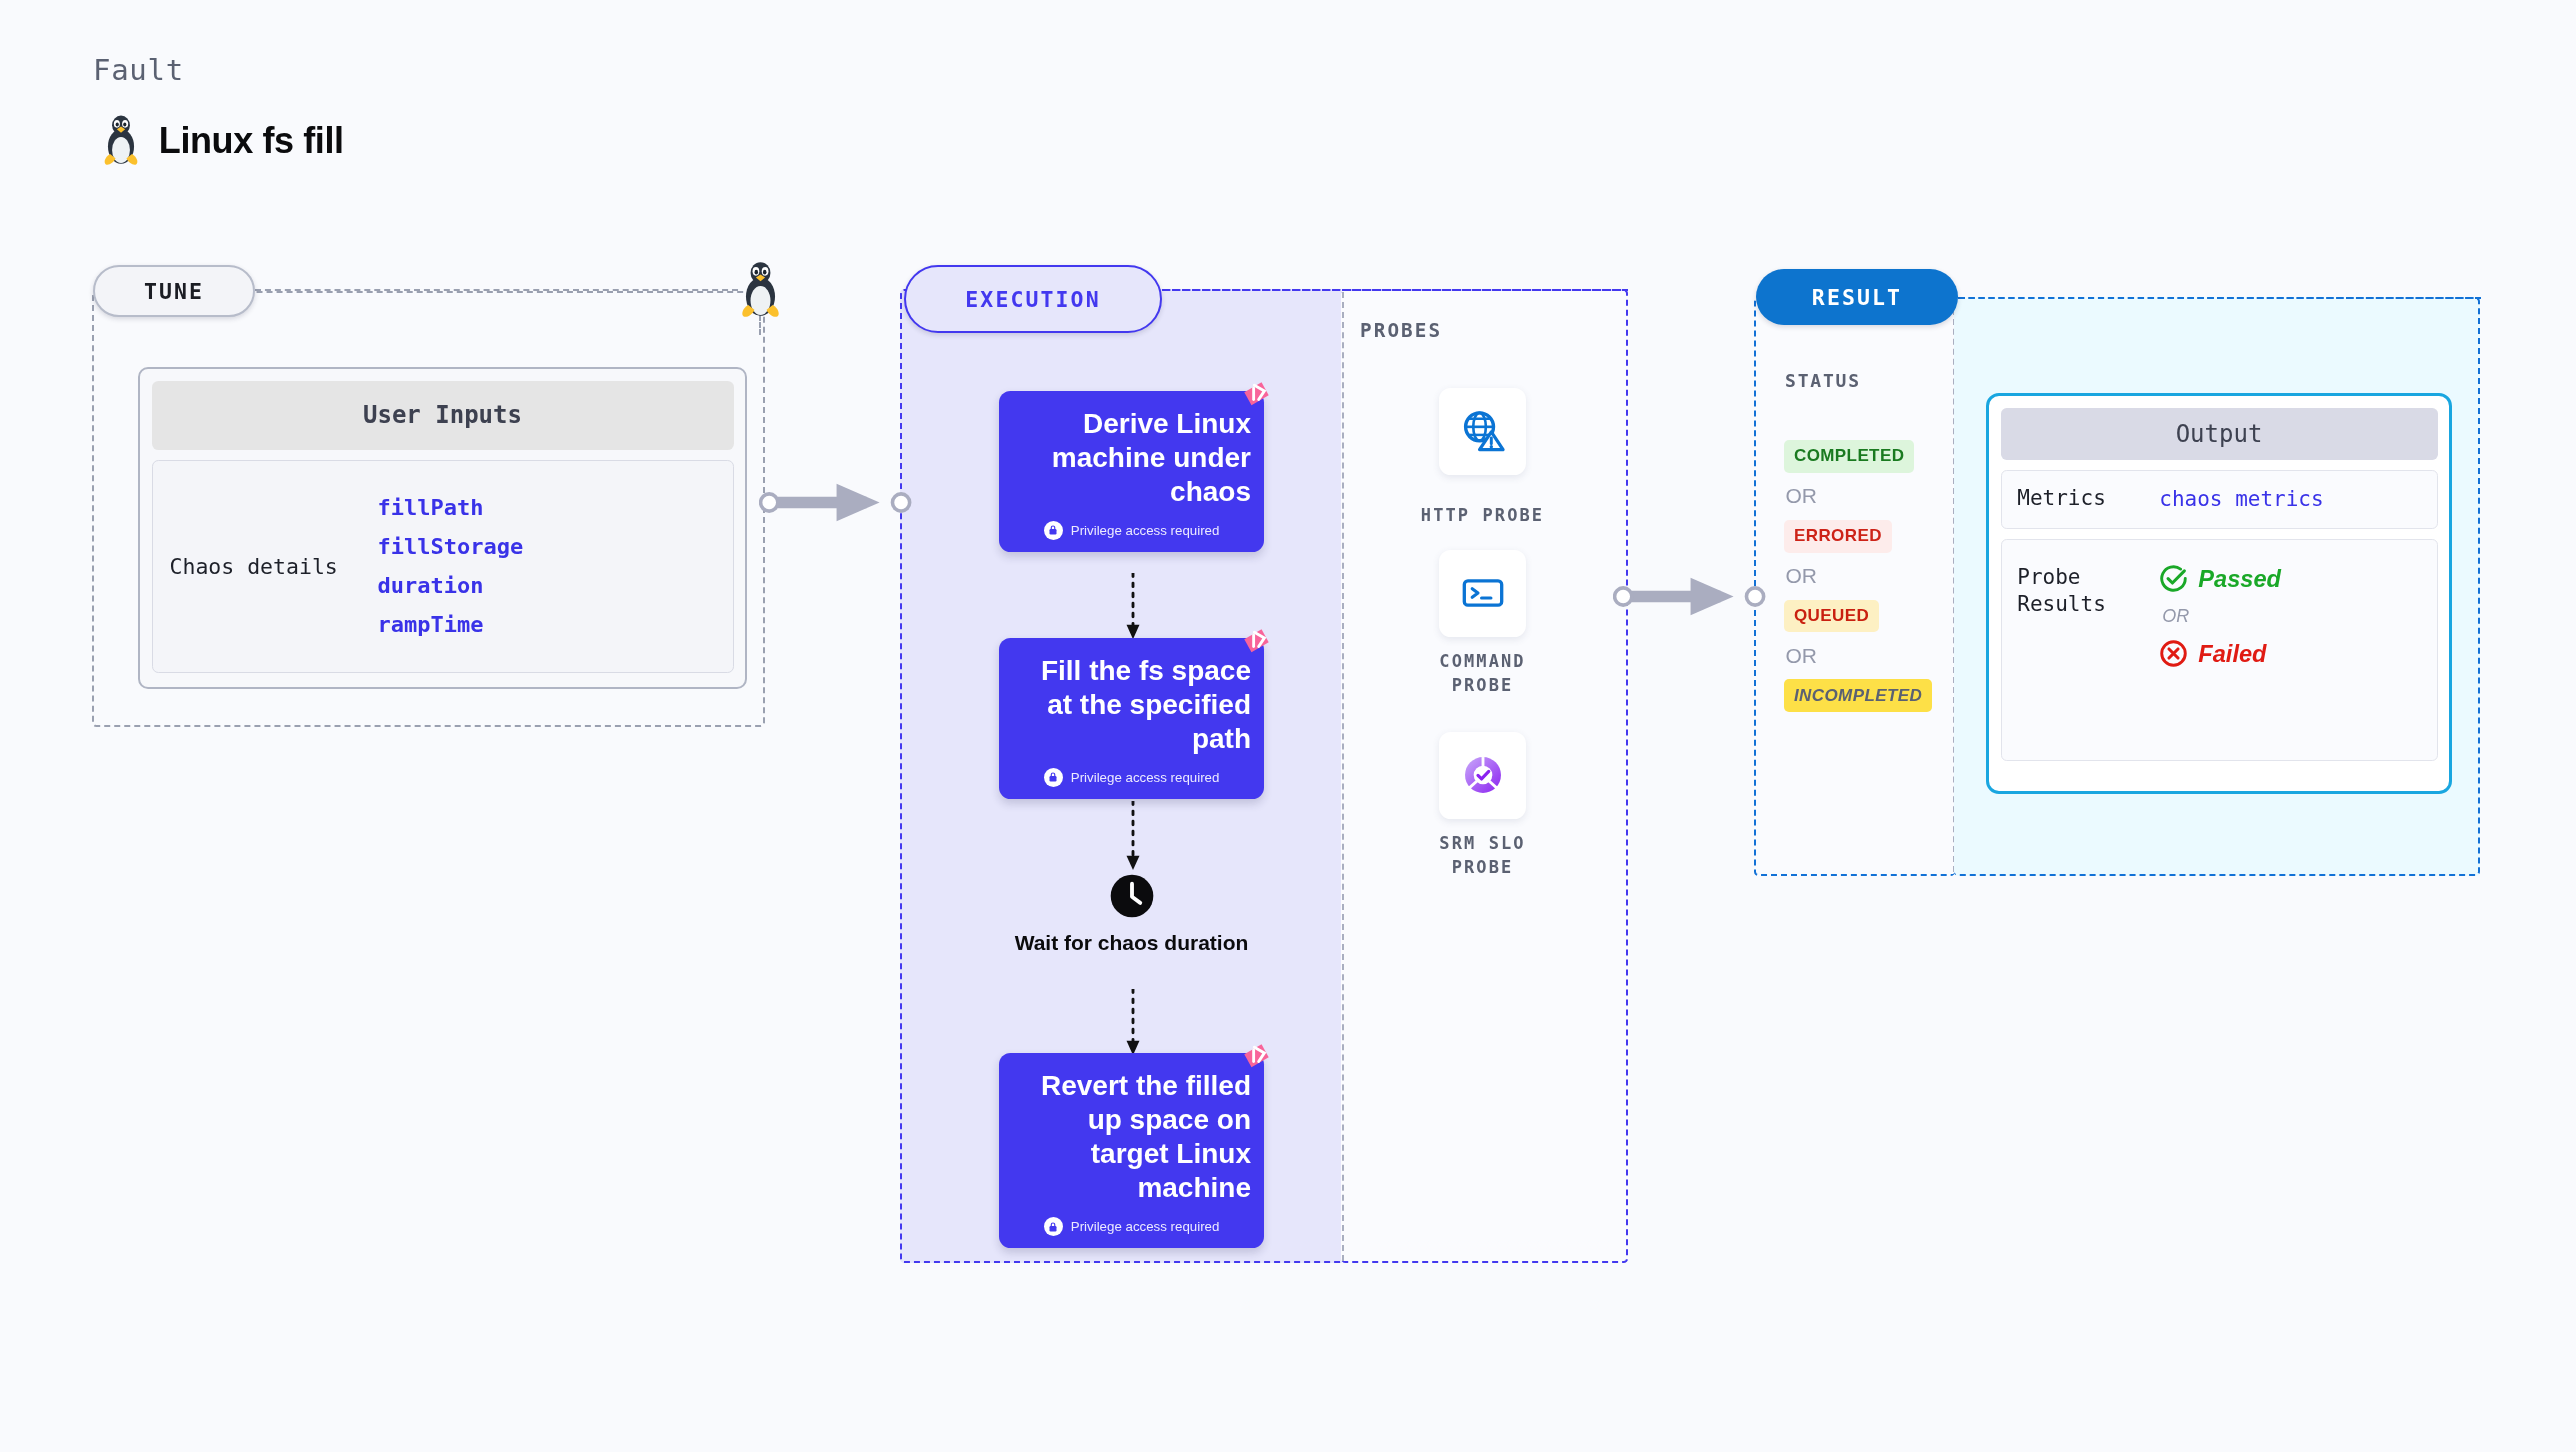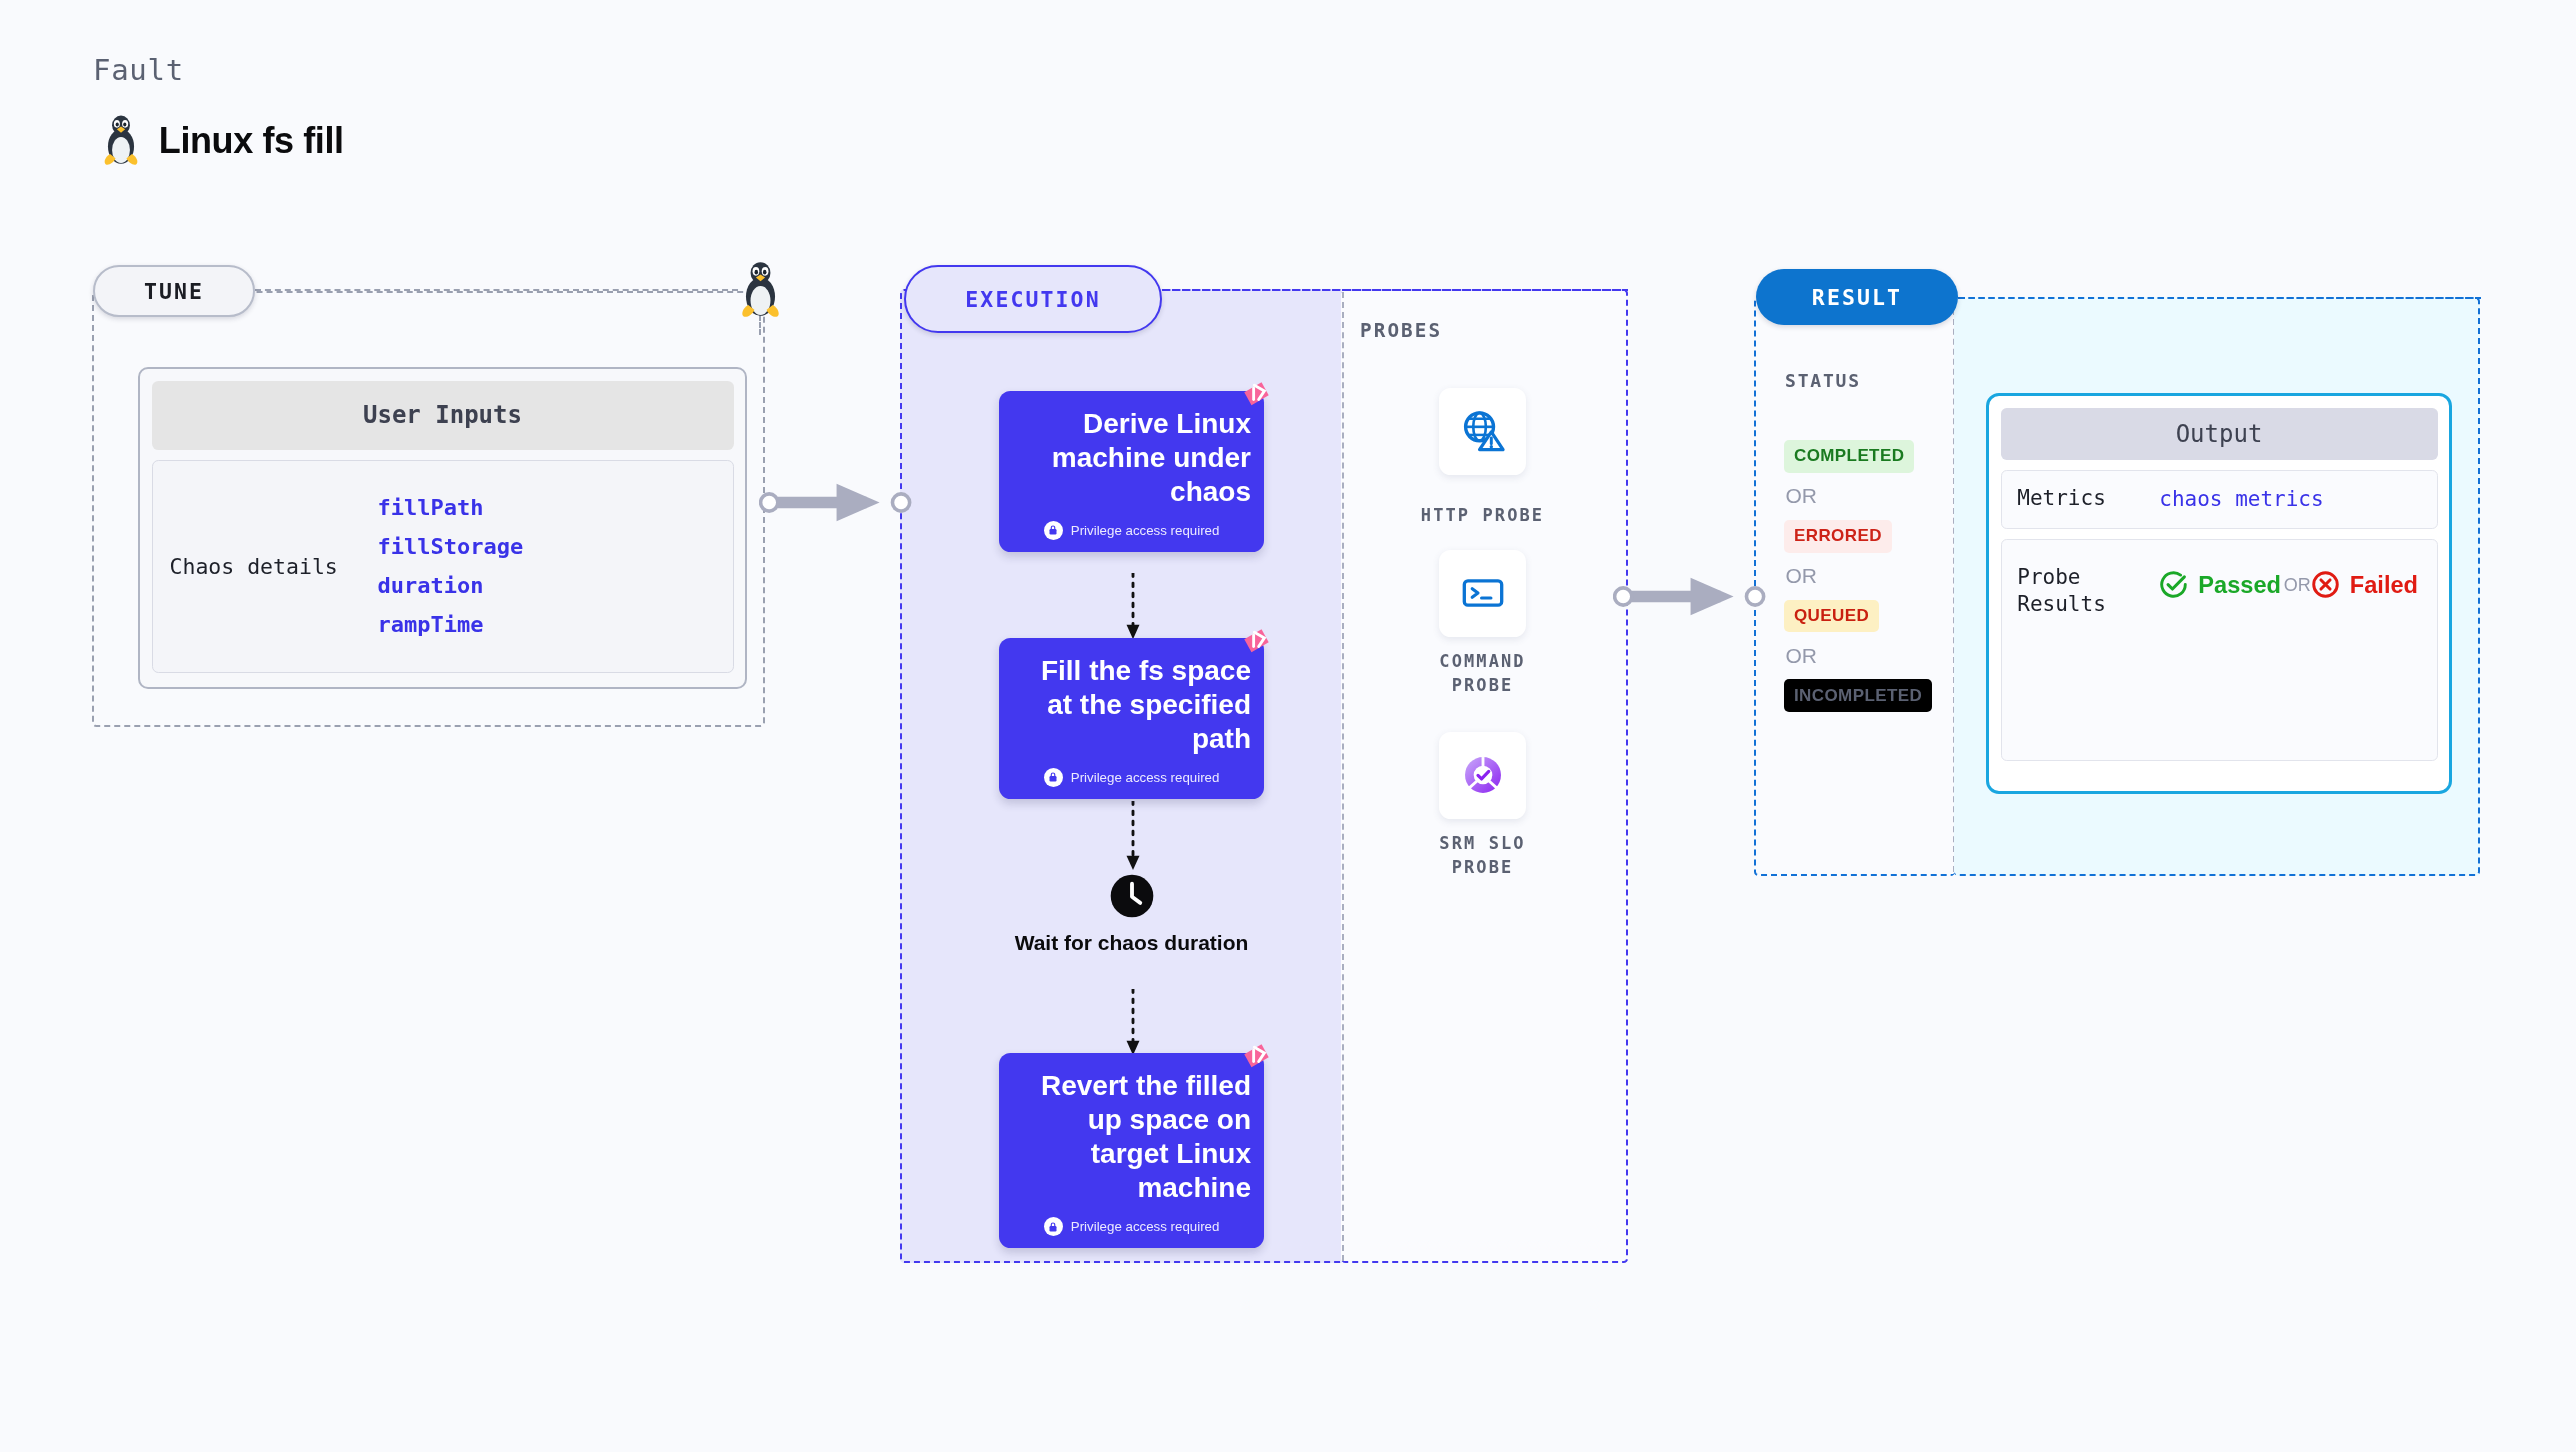--- a/index.html
+++ b/index.html
@@ -194,21 +194,21 @@
     font-size: 18px; font-weight: bold; color: #5b6172; letter-spacing: 1.8px;
   }
   .stat-col { position: absolute; left: 1784px; top: 440px; width: 165px; }
   .chip {
     display: inline-block; border-radius: 5px; padding: 6.4px 10px;
     font-size: 17px; font-weight: bold; letter-spacing: 0.4px;
   }
   .chip-completed   { background: #ddf5dc; color: #1a7a20; }
   .chip-errored     { background: #fdeceb; color: #cd2318; }
   .chip-queued      { background: #fdf0c3; color: #c9200f; }
-  .chip-incompleted { background: #000000; color: #5b6172; }
+  .chip-incompleted { background: #fde047; color: #5b6172; font-style: italic; }
   .or-txt {
     font-size: 21px; color: #9499ab; margin: 11.5px 0 11.5px 1.4px;
     font-family: "Liberation Sans", sans-serif;
   }
 
   
   .out-card {
     position: absolute; left: 1986px; top: 393px; width: 466px; height: 401px;
     background: #ffffff; border: 3.6px solid #19a6e0; border-radius: 13px;
     padding: 11.5px;
@@ -228,21 +228,21 @@
   .out-row-probes  { height: 222px; align-items: flex-start; padding-top: 24px; }
   .out-key {
     font-family: "DejaVu Sans Mono", monospace;
     font-size: 21px; color: #1d2029; width: 129px; line-height: 1.3;
     white-space: pre-line;
   }
   .out-val-metrics {
     font-family: "DejaVu Sans Mono", monospace;
     font-size: 21px; color: #3932e8; margin-left: 13px;
   }
-  .pr-col { margin-left: 13px; display: flex; flex-direction: row; }
+  .pr-col { margin-left: 13px; display: flex; flex-direction: column; font-style: italic; }
   .pr-item { display: flex; align-items: center; gap: 10px; }
   .pr-pass { font-size: 23.6px; font-weight: bold; color: #1aa828; }
   .pr-fail { font-size: 23.6px; font-weight: bold; color: #e01b13; }
   .pr-or { font-size: 18px; color: #9499ab; margin: 11.5px 0 11.5px 2.9px; }
 </style>
 </head>
 <body>
 
 <div class="canvas">
 

